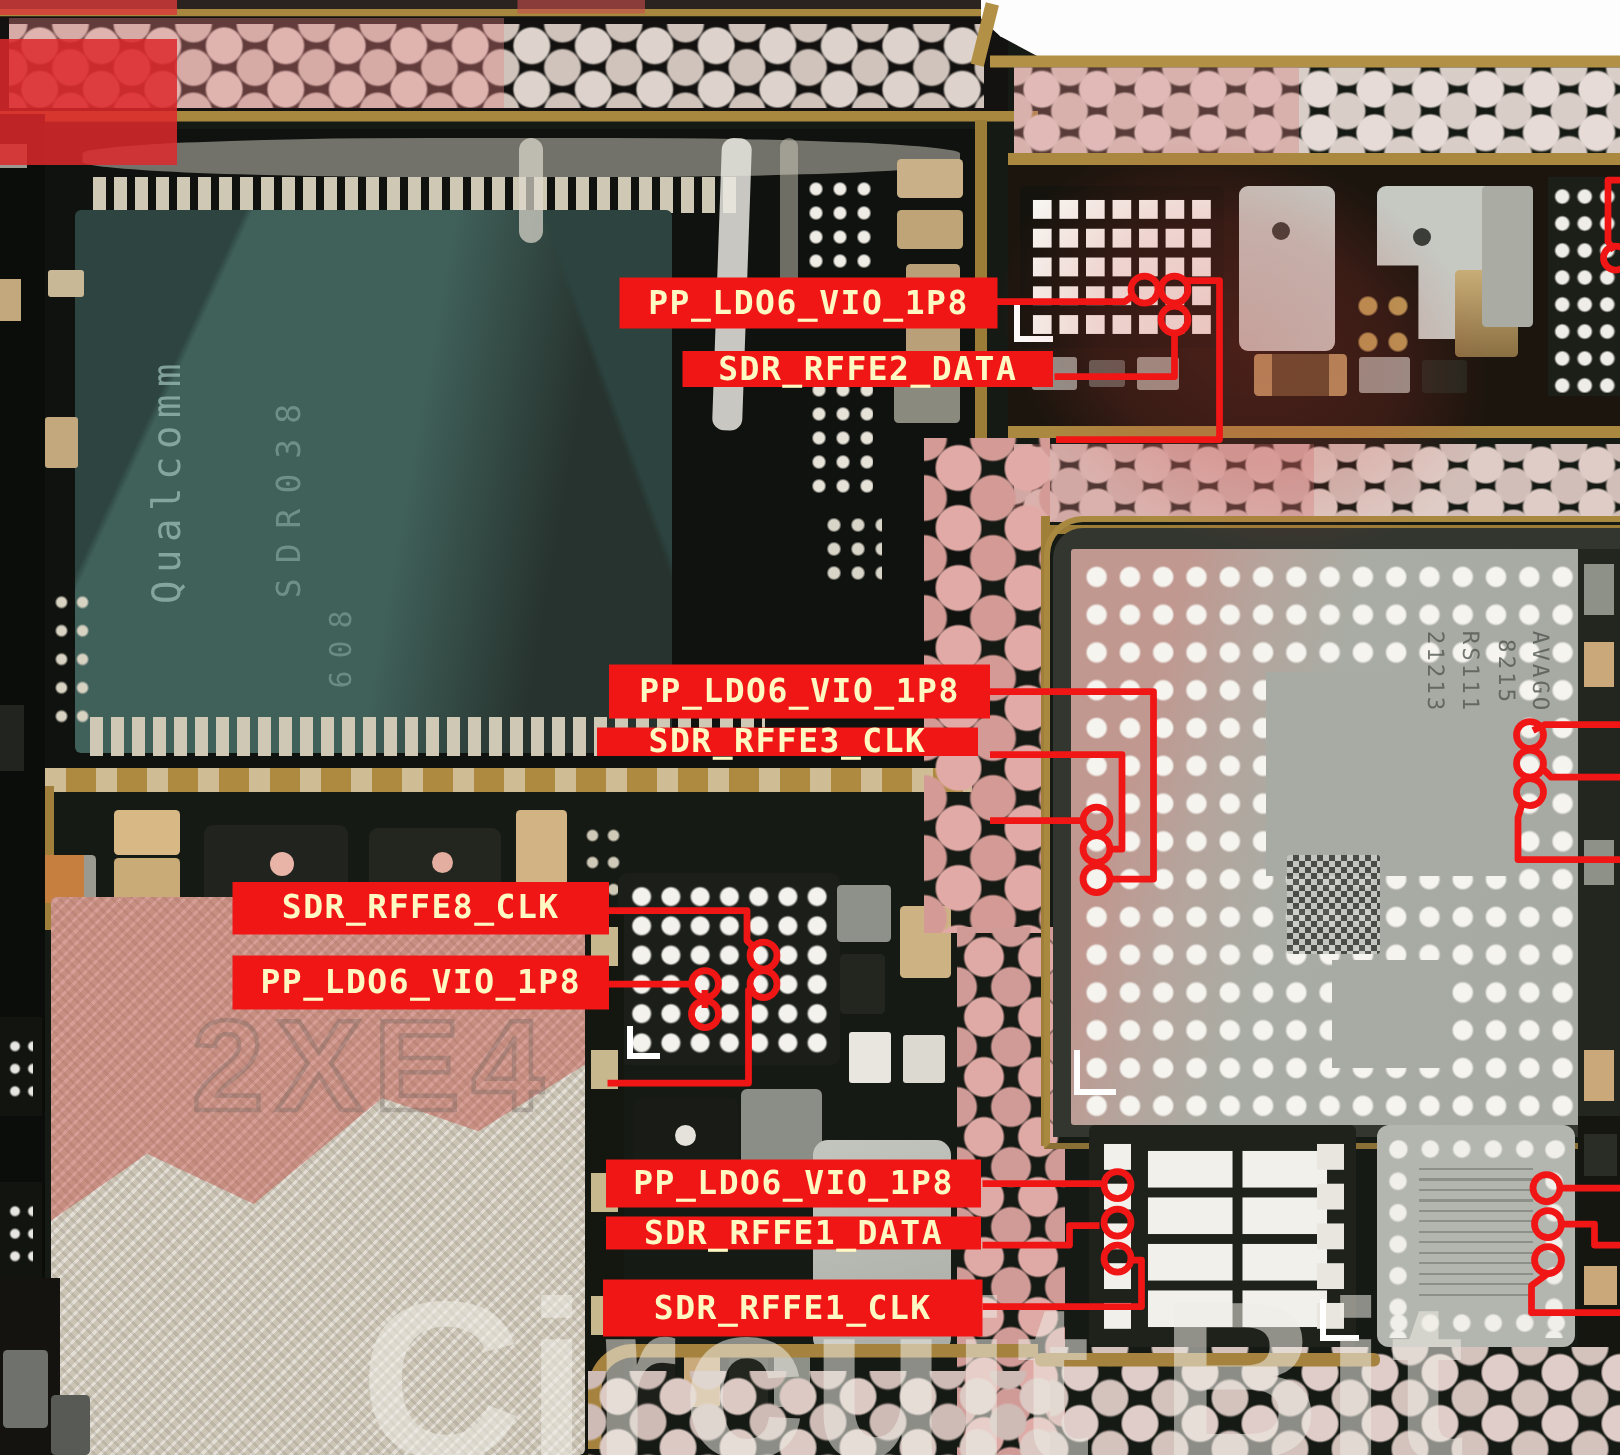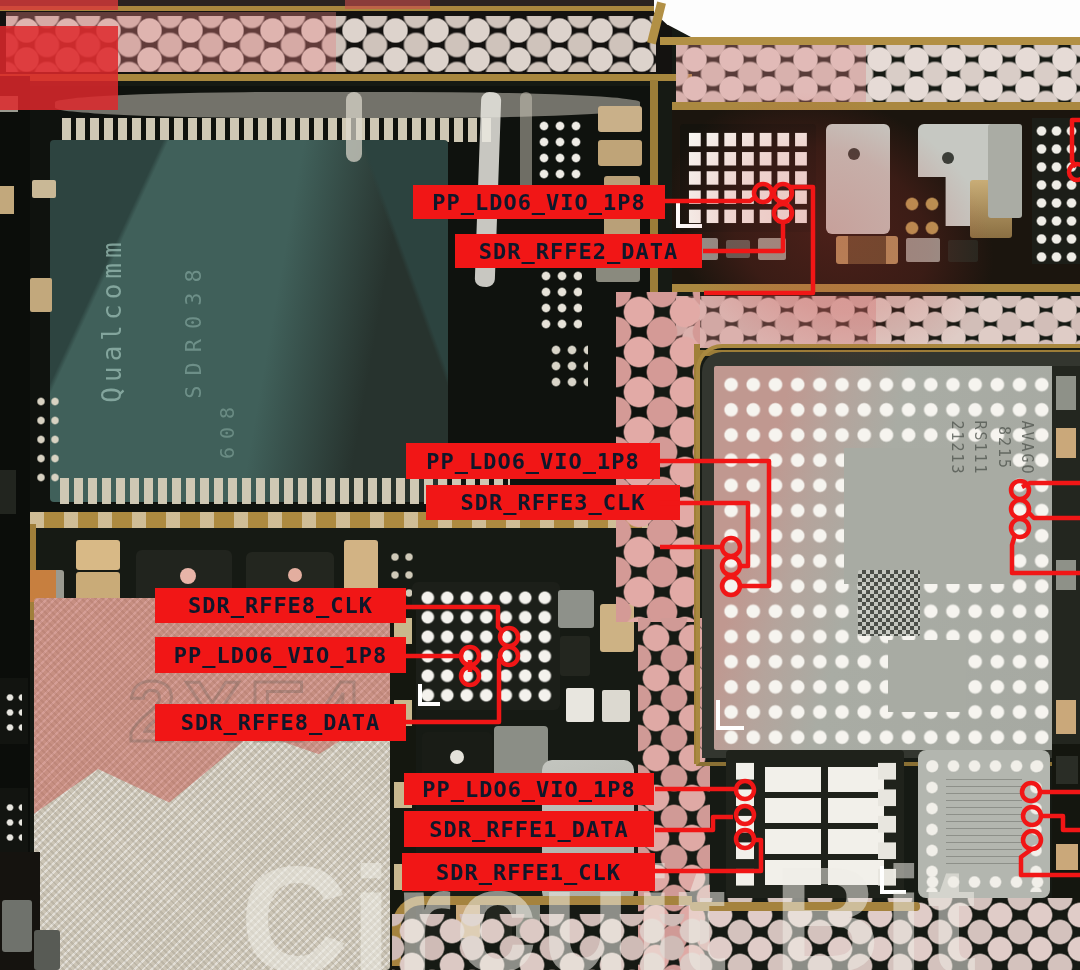--- a/index.html
+++ b/index.html
@@ -27,21 +27,21 @@
     -webkit-mask-size: 100% var(--h);
     mask-image: linear-gradient(to bottom, transparent 0 var(--g2), #000 var(--g2) calc(var(--h) - var(--g2)), transparent calc(var(--h) - var(--g2)) var(--h));
     mask-size: 100% var(--h);
   }
   
   .vpads{
     background-image: linear-gradient(to right, var(--c) 0 var(--p), transparent var(--p) var(--w));
     background-size: var(--w) 100%;
   }
   .lbl{
-    position:absolute;background:#f11616;color:#0f172a;
+    position:absolute;background:#f11616;color:#fef9c3;
     font:bold 22px "DejaVu Sans Mono","Liberation Mono",monospace;
     display:flex;align-items:center;justify-content:center;
     letter-spacing:1px;box-sizing:border-box;z-index:40;
   }
   .speckle{
     background-image:
       repeating-linear-gradient(45deg, rgba(90,85,72,.14) 0 2px, transparent 2px 5px),
       repeating-linear-gradient(-45deg, rgba(255,255,255,.45) 0 2px, transparent 2px 6px);
   }
   .dietex{
@@ -239,28 +239,27 @@
   <div class="abs" style="left:690px;top:902px;width:230px;height:9px;background:#a5833e;border-radius:4px;"></div>
 
   <div class="abs" style="left:0;top:0;width:118px;height:10px;background:rgba(216,56,58,.8);z-index:29;"></div>
   <div class="abs" style="left:345px;top:0;width:85px;height:9px;background:rgba(204,76,76,.6);z-index:29;"></div>
   <div class="abs" style="left:0;top:26px;width:118px;height:84px;background:rgba(222,40,44,.85);z-index:29;"></div>
   <div class="abs" style="left:660px;top:100px;width:340px;height:260px;background:radial-gradient(closest-side,rgba(200,60,55,.28),rgba(200,60,55,.18) 60%,transparent);transform:rotate(25deg);z-index:29;"></div>
 
   <div class="wm" style="left:240px;top:834px;">Circuit Bit</div>
 
   <div class="lbl" style="left:413px;top:185px;width:252px;height:34px;">PP_LDO6_VIO_1P8</div>
-  <div class="lbl" style="left:455px;top:234px;width:247px;height:34px;">SDR_RFFE2_DATA</div>
+  <div class="lbl" style="left:455px;top:234px;width:247px;height:24px;">SDR_RFFE2_DATA</div>
   <div class="lbl" style="left:406px;top:443px;width:254px;height:36px;">PP_LDO6_VIO_1P8</div>
-  <div class="lbl" style="left:426px;top:485px;width:254px;height:35px;">SDR_RFFE3_CLK</div>
+  <div class="lbl" style="left:398px;top:485px;width:254px;height:19px;">SDR_RFFE3_CLK</div>
   <div class="lbl" style="left:155px;top:588px;width:251px;height:35px;">SDR_RFFE8_CLK</div>
   <div class="lbl" style="left:155px;top:637px;width:251px;height:36px;">PP_LDO6_VIO_1P8</div>
-  <div class="lbl" style="left:155px;top:704px;width:251px;height:37px;">SDR_RFFE8_DATA</div>
   <div class="lbl" style="left:404px;top:773px;width:250px;height:32px;">PP_LDO6_VIO_1P8</div>
-  <div class="lbl" style="left:404px;top:811px;width:250px;height:36px;">SDR_RFFE1_DATA</div>
+  <div class="lbl" style="left:404px;top:811px;width:250px;height:22px;">SDR_RFFE1_DATA</div>
   <div class="lbl" style="left:402px;top:853px;width:253px;height:38px;">SDR_RFFE1_CLK</div>
 
   <svg width="1080" height="970" viewBox="0 0 1080 970">
     <g stroke="#f11616" stroke-width="4.5" fill="none" stroke-linejoin="round" stroke-linecap="butt">
 
       <polyline points="664,201 750,201 757,196"></polyline>
       <polyline points="789,187 813,187 813,293 704,293"></polyline>
       <polyline points="703,251 783,251 783,222"></polyline>
 
       <polyline points="660,461 769,461 769,586 741,586"></polyline>

